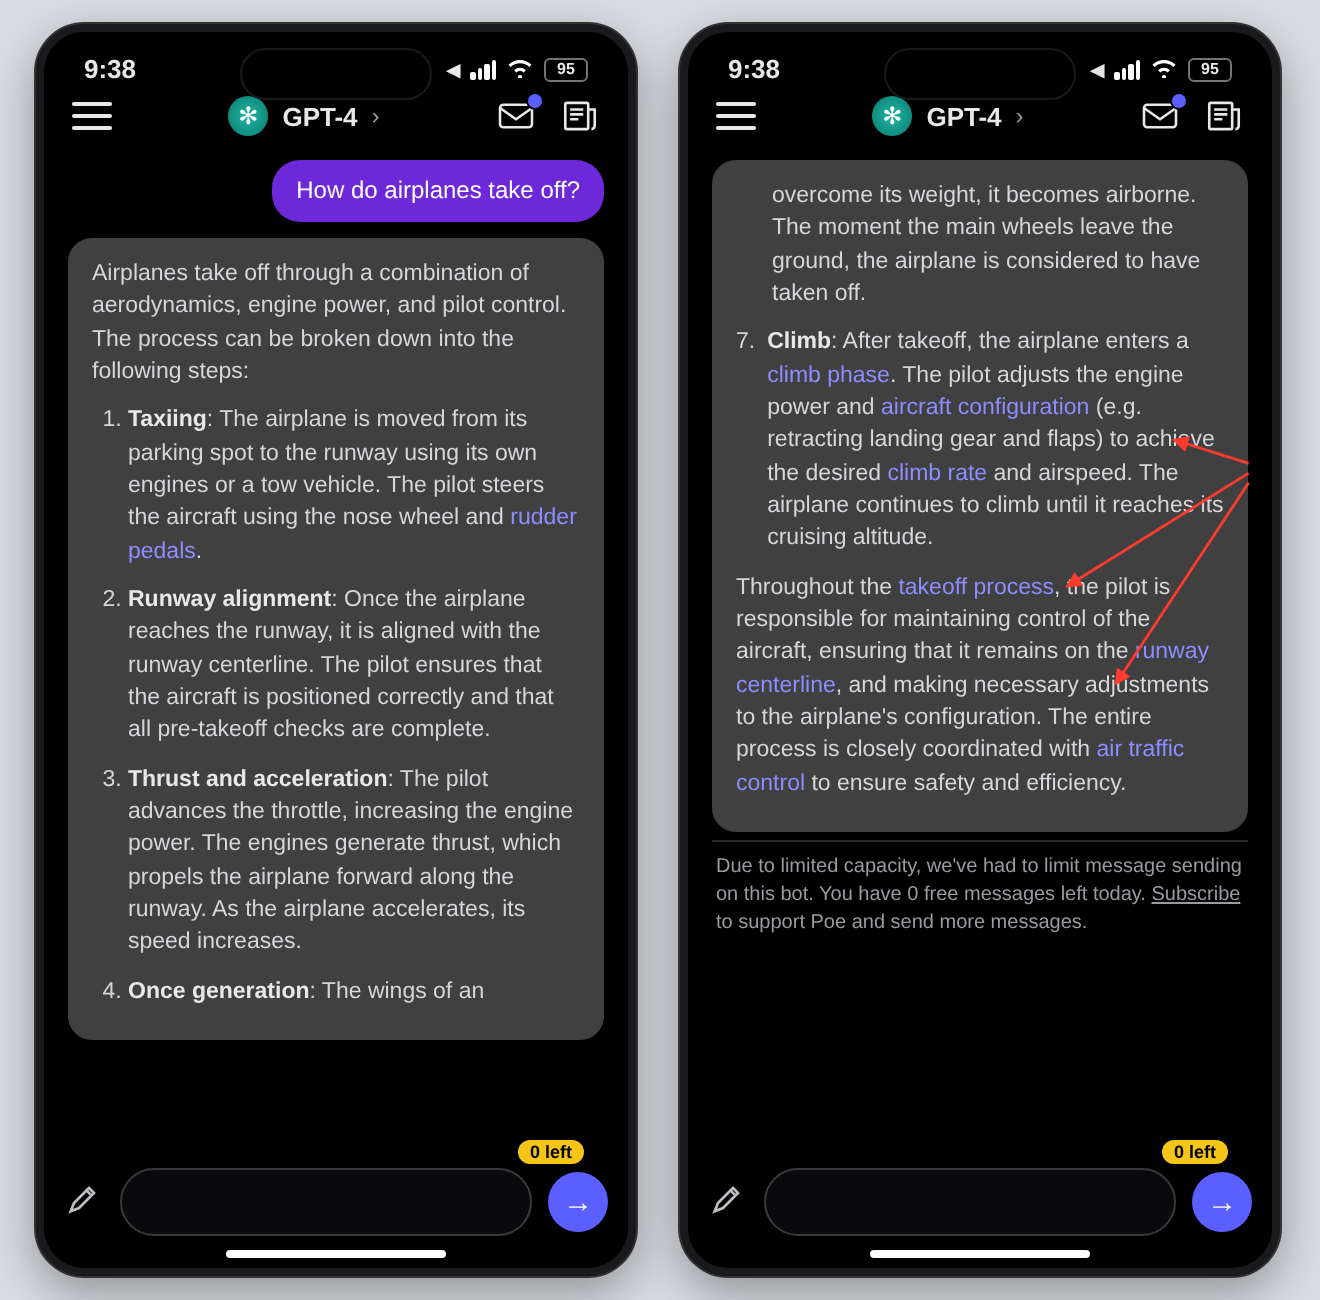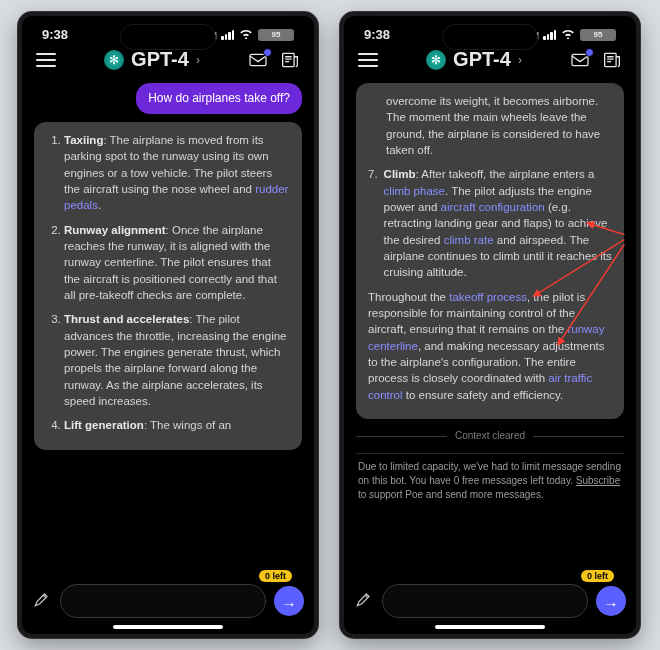--- a/index.html
+++ b/index.html
@@ -9,21 +9,21 @@
     width: 660px;
     height: 650px;
     display: flex;
     gap: 22px;
     padding: 12px 18px;
   }
   .phone {
     width: 300px;
     height: 626px;
     background: #000;
-    border-radius: 14px;
+    border-radius: 24px;
     border: 4px solid #1a1a1c;
     box-shadow: 0 0 0 1px #333, 0 8px 24px rgba(0,0,0,.35);
     position: relative;
     overflow: hidden;
     color: #e8e8ea;
     display: flex;
     flex-direction: column;
   }
   .notch {
     position: absolute;
@@ -42,41 +42,41 @@
     padding: 11px 20px 2px;
     font-size: 13px;
     font-weight: 600;
   }
   .status-right { display: flex; gap: 5px; align-items: center; }
   .signal, .wifi { display: inline-flex; align-items: flex-end; gap: 1px; }
   .signal span { width: 2.5px; background: #fff; border-radius: 1px; }
   .signal span:nth-child(1){height:4px}.signal span:nth-child(2){height:6px}
   .signal span:nth-child(3){height:8px}.signal span:nth-child(4){height:10px}
   .battery {
-    border: 6px solid #737373; border-radius: 3px;
-    width: 36px; height: 12px; font-size: 8px;
+    border: 1px solid #737373; border-radius: 3px;
+    width: 22px; height: 12px; font-size: 8px;
     display: flex; align-items: center; justify-content: center;
     font-weight: 700;
   }
   .header {
     display: flex;
     align-items: center;
     justify-content: space-between;
     padding: 4px 14px 6px;
   }
   .hamburger { width: 20px; display: flex; flex-direction: column; gap: 4px; }
   .hamburger span { height: 2px; background: #e8e8ea; border-radius: 1px; }
   .title-group { display: flex; align-items: center; gap: 7px; }
   .brand-icon {
     width: 20px; height: 20px; border-radius: 50%;
     background: radial-gradient(circle,#1fb6a4 0,#0a7a6f 100%);
     display: flex; align-items: center; justify-content: center;
     font-size: 12px; color: #fff;
   }
-  .title { font-size: 20px; font-weight: 600; }
+  .title { font-size: 13px; font-weight: 600; }
   .chev { font-size: 12px; color: #9a9aa0; }
   .header-right { display: flex; gap: 12px; align-items: center; }
   .icon-btn { width: 20px; height: 20px; display: flex; align-items: center; justify-content: center; color: #e8e8ea; position: relative; }
   .dot { position: absolute; top: -2px; right: -4px; width: 9px; height: 9px; border-radius: 50%; background: #5b5fff; border: 1px solid #000; }
   .chat-scroll {
     flex: 1;
     padding: 6px 12px 0;
     overflow: hidden;
     font-size: 11.5px;
     line-height: 1.42;
@@ -198,25 +198,26 @@
             <rect x="3" y="3" width="14" height="16" rx="1"></rect>
             <path d="M17 7h4v10a2 2 0 01-2 2M6 7h8M6 10h8M6 13h5"></path>
           </svg>
       </span>
     </div>
   </div>
 
   <div class="chat-scroll">
     <div class="user-msg">How do airplanes take off?</div>
     <div class="bot-msg">
+      <p>Airplanes take off through a combination of aerodynamics, engine power, and pilot control. The process can be broken down into the following steps:</p>
       <ol>
         <li><b>Taxiing</b><span>: The airplane is moved from its parking spot to the runway using its own engines or a tow vehicle. The pilot steers the aircraft using the nose wheel and </span><span class="lnk">rudder pedals</span><span>.</span></li>
         <li><b>Runway alignment</b><span>: Once the airplane reaches the runway, it is aligned with the runway centerline. The pilot ensures that the aircraft is positioned correctly and that all pre-takeoff checks are complete.</span></li>
-        <li><b>Thrust and accelerates</b><span>: The pilot advances the throttle, increasing the engine power. The engines generate thrust, which propels the airplane forward along the runway. As the airplane accelerates, its speed increases.</span></li>
-        <li><b>Lift generation</b><span>: The wings of an</span></li>
+        <li><b>Thrust and acceleration</b><span>: The pilot advances the throttle, increasing the engine power. The engines generate thrust, which propels the airplane forward along the runway. As the airplane accelerates, its speed increases.</span></li>
+        <li><b>Once generation</b><span>: The wings of an</span></li>
       </ol>
     </div>
   </div>
 
   <div class="input-bar">
     <span class="badge-left">0 left</span>
     <span class="brush">
       <svg width="20" height="20" viewBox="0 0 24 24" fill="none" stroke="#bdbdc4" stroke-width="1.6">
           <path d="M4 20l5-2 9-9-3-3-9 9-2 5z"></path>
           <path d="M13 7l3 3"></path>
@@ -283,23 +284,20 @@
       <div style="display:flex;gap:6px;margin-bottom:8px">
         <span>7.</span>
         <div>
           <b>Climb</b><span>: After takeoff, the airplane enters a </span><span class="lnk">climb phase</span><span>. The pilot adjusts the engine power and </span><span class="lnk">aircraft configuration</span><span> (e.g. retracting landing gear and flaps) to achieve the desired </span><span class="lnk">climb rate</span><span> and airspeed. The airplane continues to climb until it reaches its cruising altitude.</span>
         </div>
       </div>
       <p>
         <span>Throughout the </span><span class="lnk">takeoff process</span><span>, the pilot is responsible for maintaining control of the aircraft, ensuring that it remains on the </span><span class="lnk">runway centerline</span><span>, and making necessary adjustments to the airplane's configuration. The entire process is closely coordinated with </span><span class="lnk">air traffic control</span><span> to ensure safety and efficiency.</span>
       </p>
     </div>
-    <div class="context-divider">
-        <span>Context cleared</span>
-      </div>
     <div class="notice">
       <span>Due to limited capacity, we've had to limit message sending on this bot. You have 0 free messages left today. </span><span class="u">Subscribe</span><span> to support Poe and send more messages.</span>
     </div>
 
     <svg class="arrows" viewBox="0 0 300 460">
       <defs>
           <marker id="ah" markerWidth="6" markerHeight="6" refX="5" refY="3" orient="auto">
             <path d="M0 0L6 3L0 6z" fill="#ff3b30"></path>
           </marker>
         </defs>

